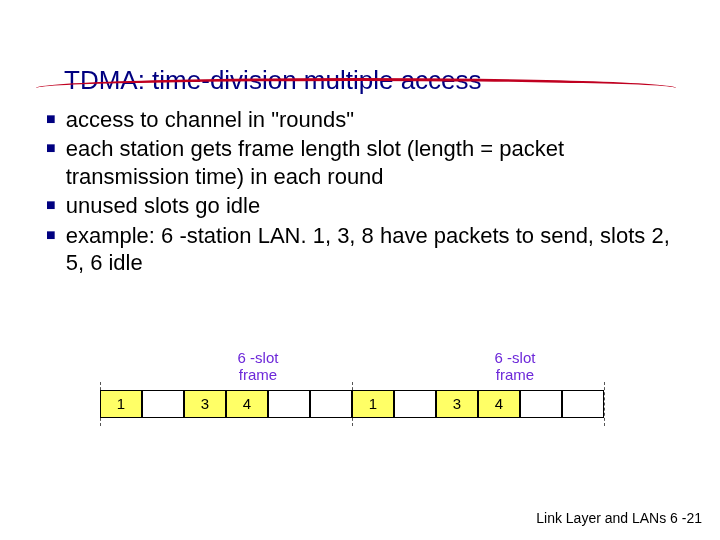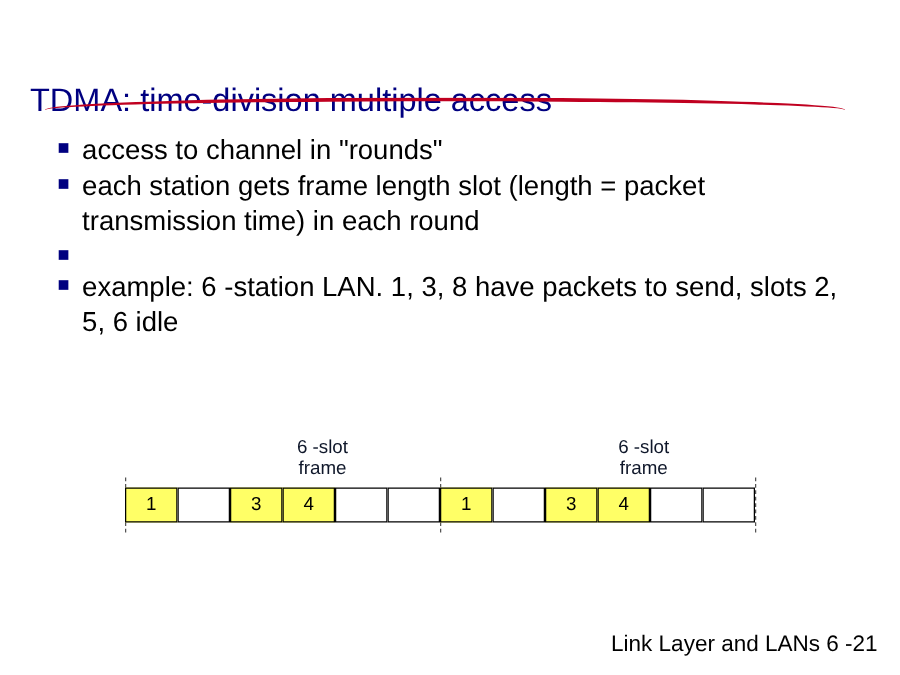--- a/index.html
+++ b/index.html
@@ -22,21 +22,22 @@
     left: 36px;
     top: 78px;
     width: 640px;
     height: 10px;
     border-top: 3px solid #c00020;
     border-radius: 50% 50% 0 0 / 100% 100% 0 0;
   }
   .subtitle {
     font-size: 26px;
     color: #000080;
-    padding: 18px 0 10px 24px;
+    padding: 18px 0 10px 48px;
+    margin-left: 16px;
   }
   .bullets {
     padding: 0 40px 0 46px;
   }
   .bullet-row {
     display: flex;
     align-items: flex-start;
     margin-bottom: 2px;
   }
   .bullet-mark {
@@ -53,21 +54,21 @@
   }
   .diagram {
     position: absolute;
     left: 100px;
     top: 350px;
     width: 520px;
   }
   .frame-label {
     position: absolute;
     font-size: 15px;
-    color: #0f172a;
+    color: #6d28d9;
     text-align: center;
     line-height: 1.1;
     width: 60px;
   }
   .label1 { left: 128px; top: 0; }
   .label2 { left: 385px; top: 0; }
   .slot-row {
     position: absolute;
     top: 40px;
     left: 0;
@@ -89,21 +90,21 @@
     position: absolute;
     top: 32px;
     width: 1px;
     height: 44px;
     border-left: 1px dashed #555;
   }
   .footer {
     position: absolute;
     right: 18px;
     bottom: 14px;
-    font-size: 18px;
+    font-size: 14px;
     color: #000;
   }
 </style>
 </head>
 <body>
 
 <div class="title">
   <br>
 </div>
 <div class="underline-mark"></div>
@@ -114,20 +115,21 @@
   <div class="bullet-row">
     <span class="bullet-mark">■</span>
     <span class="bullet-text">access to channel in "rounds"</span>
   </div>
   <div class="bullet-row">
     <span class="bullet-mark">■</span>
     <span class="bullet-text">each station gets frame length slot (length = packet transmission time) in each round</span>
   </div>
   <div class="bullet-row">
     <span class="bullet-mark">■</span>
+    <span class="bullet-text">unused slots go idle</span>
   </div>
   <div class="bullet-row">
     <span class="bullet-mark">■</span>
     <span class="bullet-text">example: 6 -station LAN. 1, 3, 8 have packets to send, slots 2, 5, 6 idle</span>
   </div>
 </div>
 
 <div class="diagram">
   <div class="frame-label label1">6 -slot frame</div>
   <div class="frame-label label2">6 -slot frame</div>

